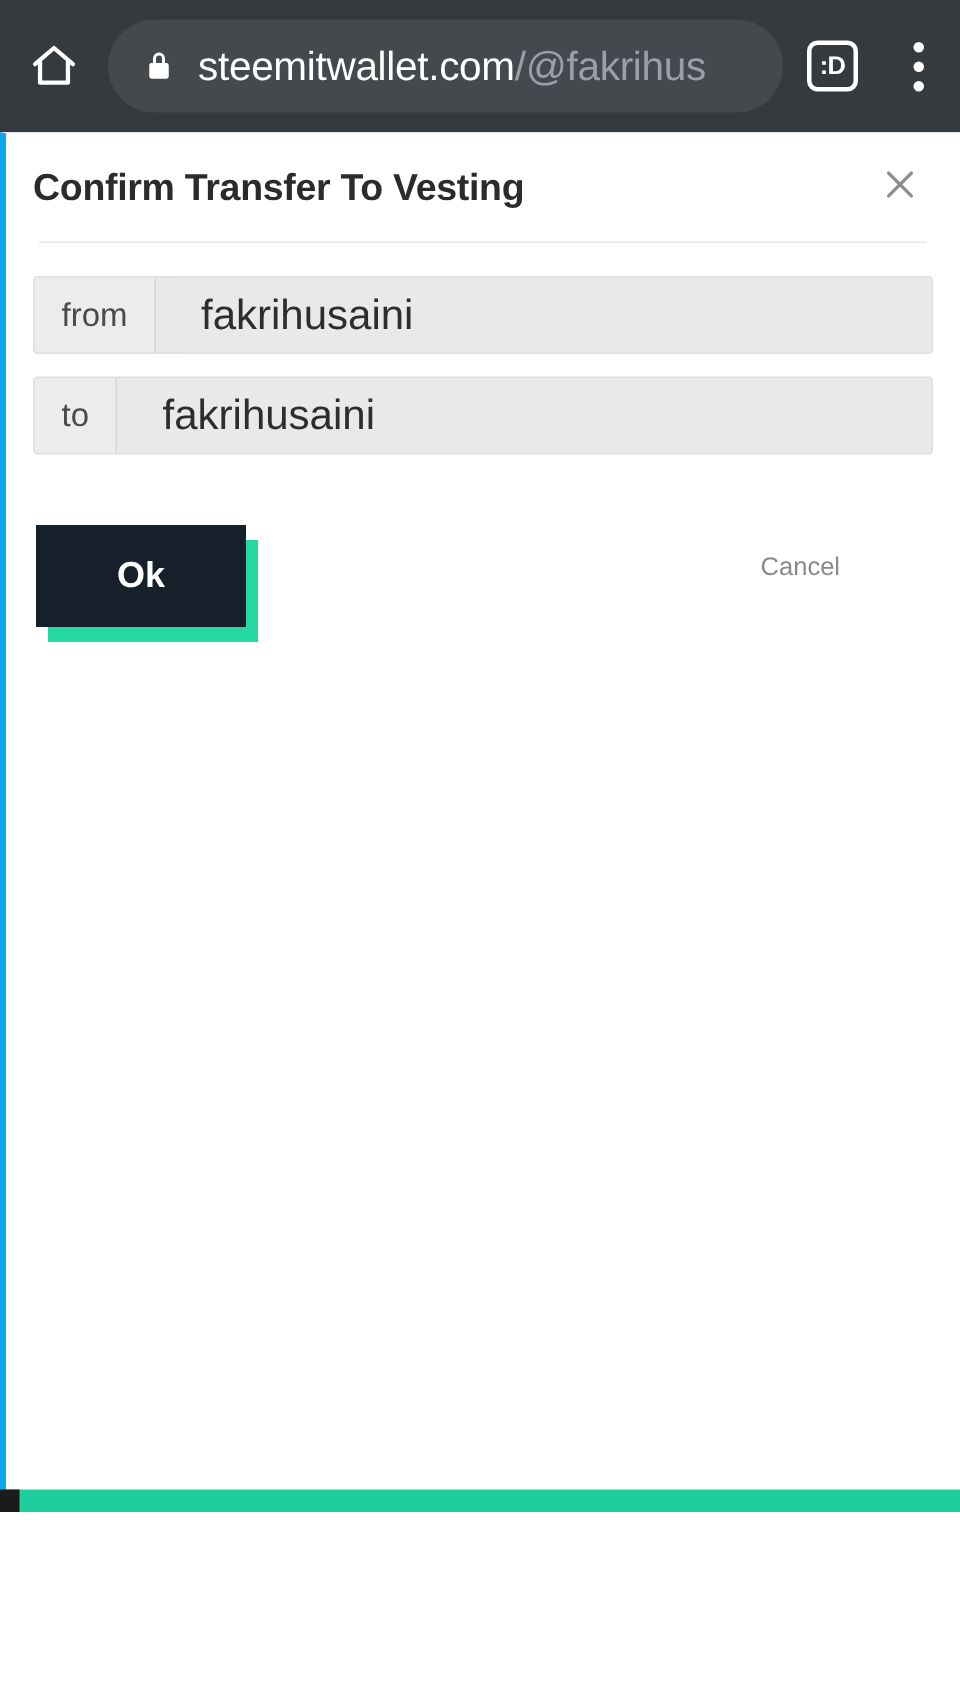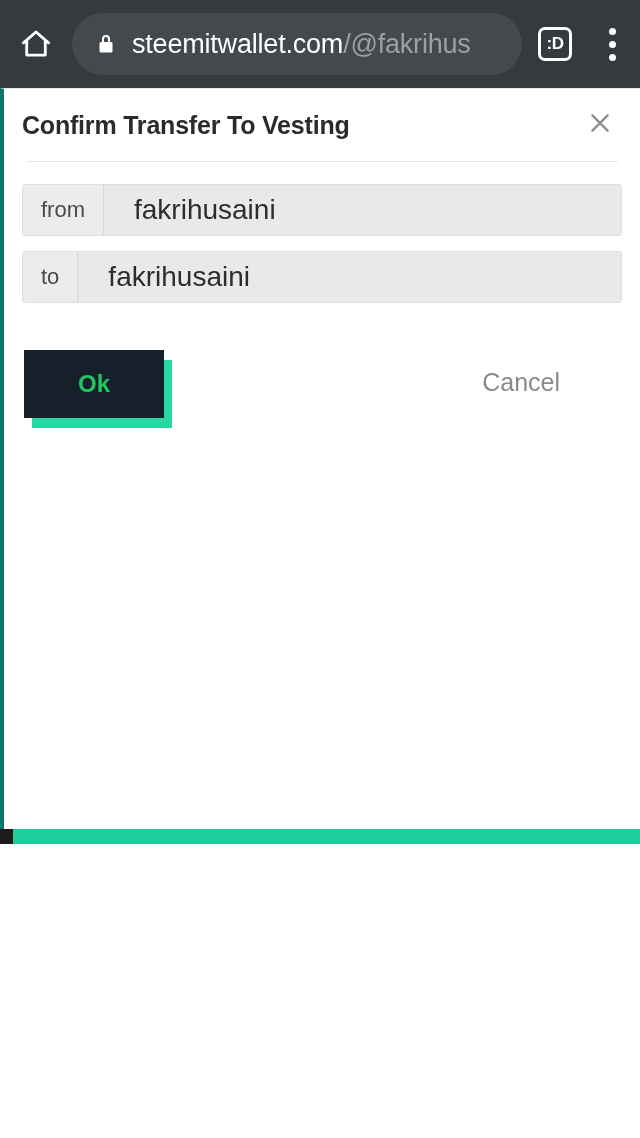--- a/index.html
+++ b/index.html
@@ -8,21 +8,21 @@
     width: 640px;
     height: 1138px;
     background: #ffffff;
     font-family: "Liberation Sans", sans-serif;
     overflow: hidden;
   }
 
   #screen {
     position: relative;
     width: 640px;
-    height: 844px;
+    height: 1008px;
     background: #ffffff;
     overflow: hidden;
   }
 
   
   .browser-bar {
     position: absolute;
     top: 0; left: 0;
     width: 640px;
     height: 88px;
@@ -109,21 +109,21 @@
     background: #ffffff;
   }
 
   
   .page {
     position: absolute;
     top: 88px; left: 0;
     width: 640px;
     height: 1050px;
     background: #ffffff;
-    border-left: 4px solid #0f766e;
+    border-left: 4px solid #0ea5e9;
     border-top: 1px solid #e8e8e8;
   }
 
   .dialog {
     position: relative;
     padding: 0 18px 0 18px;
   }
 
   .dialog-header {
     position: relative;
@@ -205,35 +205,35 @@
     width: 140px;
     height: 68px;
     background: #26d9a2;
   }
   .ok-button {
     position: absolute;
     left: 0; top: 0;
     width: 140px;
     height: 68px;
     background: #15202b;
-    color: #22c55e;
+    color: #ffffff;
     font-size: 24px;
     font-weight: bold;
     border: none;
     display: flex;
     align-items: center;
     justify-content: center;
     cursor: pointer;
     font-family: "Liberation Sans", sans-serif;
   }
   .cancel-link {
     position: absolute;
     right: 62px;
     top: 18px;
-    font-size: 25px;
+    font-size: 17px;
     color: #8a8a8a;
     cursor: pointer;
   }
 
   
   .bottom-bar {
     position: absolute;
     left: 0; bottom: 0;
     width: 640px;
     height: 15px;

